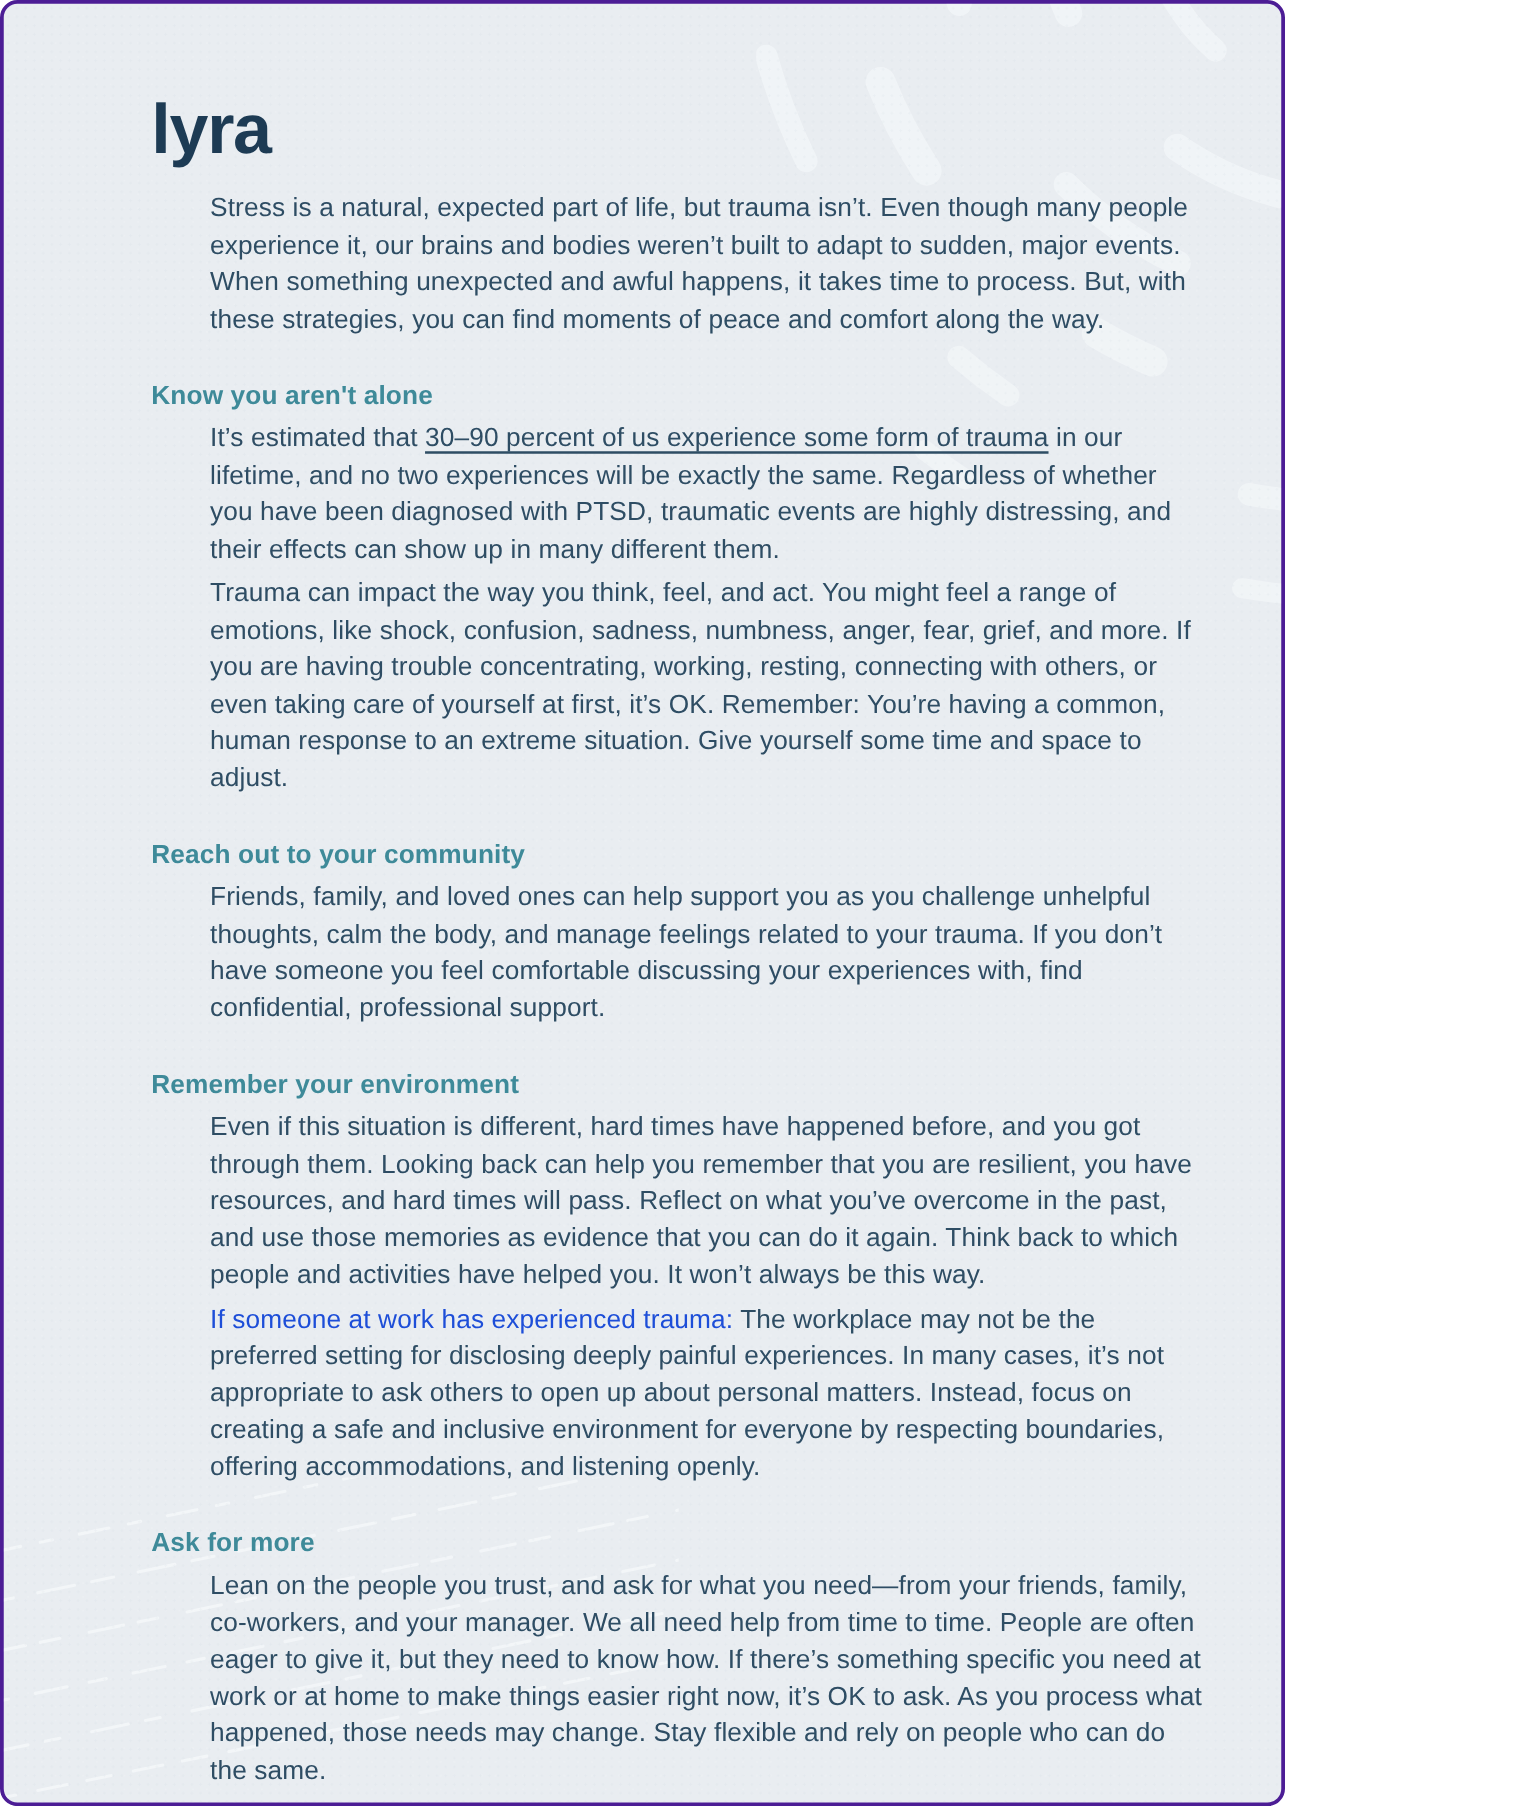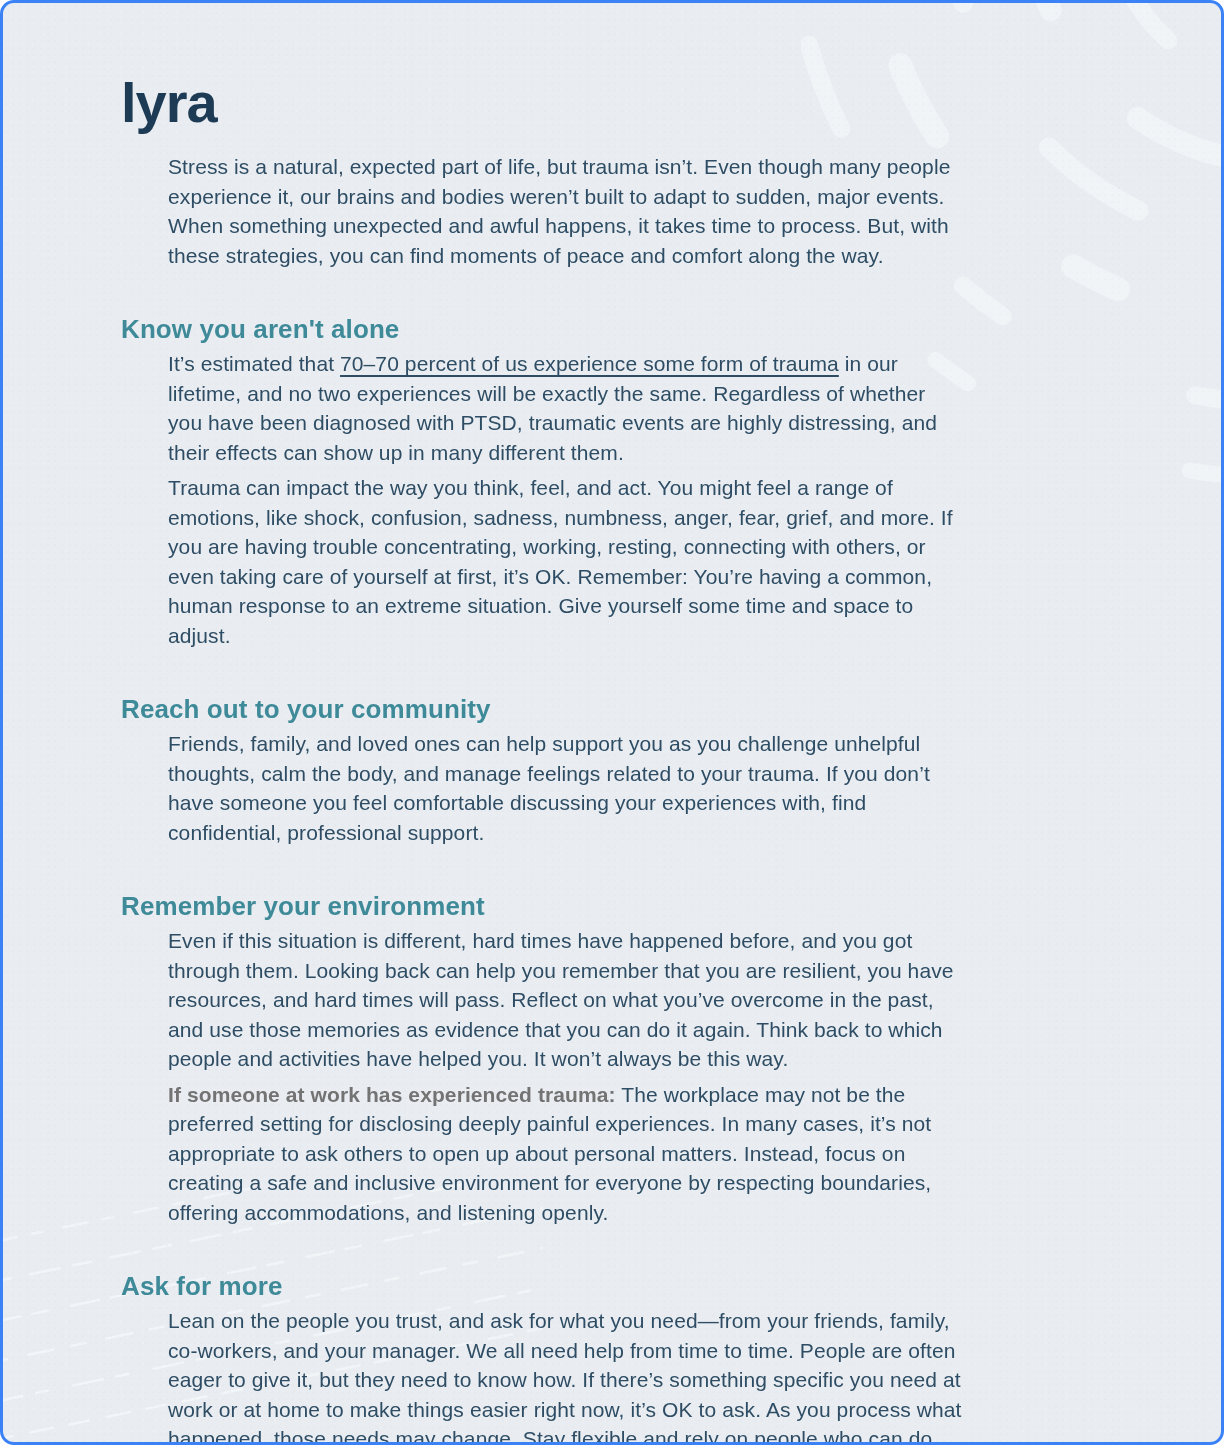--- a/index.html
+++ b/index.html
@@ -5,24 +5,24 @@
   * { margin: 0; padding: 0; box-sizing: border-box; }
 
   html, body {
     width: 1224px;
     height: 1445px;
     font-family: "Liberation Sans", sans-serif;
   }
 
   .page {
     position: relative;
-    width: 1224px;
+    width: 1028px;
     height: 1445px;
     background: #e9edf1;
-    border: 3px solid #3b82f6;
+    border: 3px solid #4c1d95;
     border-radius: 14px;
     overflow: hidden;
   }
 
   
   .page::after {
     content: "";
     position: absolute;
     inset: 0;
     pointer-events: none;
@@ -70,33 +70,33 @@
     font-size: 21px;
     line-height: 29.5px;
     color: #2e4d64;
     letter-spacing: 0.1px;
     margin-left: 47px;
   }
 
   p.intro { margin-top: 21px; }
 
   h2.section-heading {
-    margin-top: 46px;
-    font-size: 26px;
+    margin-top: 33px;
+    font-size: 21px;
     line-height: 27px;
     font-weight: 700;
     color: #3e8a99;
     letter-spacing: 0.1px;
   }
 
   .inline-para { margin-top: 33px; }
 
   .inline-heading {
-    font-weight: 700;
-    color: #737373;
+    font-weight: 400;
+    color: #1d4ed8;
   }
 
   a.text-link {
     color: #2e4d64;
     text-decoration: underline;
     text-decoration-thickness: 1.5px;
     text-underline-offset: 4px;
     cursor: pointer;
   }
 </style>
@@ -129,21 +129,21 @@
 
   <div class="content">
 
     <div class="logo">lyra</div>
 
 
     <p class="body-text intro">Stress is a natural, expected part of life, but trauma isn’t. Even though many people experience it, our brains and bodies weren’t built to adapt to sudden, major events. When something unexpected and awful happens, it takes time to process. But, with these strategies, you can find moments of peace and comfort along the way.</p>
 
     <section>
       <h2 class="section-heading">Know you aren't alone</h2>
-      <p class="body-text"><span>It’s estimated that </span><a class="text-link">70–70 percent of us experience some form of trauma</a><span> in our lifetime, and no two experiences will be exactly the same. Regardless of whether you have been diagnosed with PTSD, traumatic events are highly distressing, and their effects can show up in many different them.</span></p>
+      <p class="body-text"><span>It’s estimated that </span><a class="text-link">30–90 percent of us experience some form of trauma</a><span> in our lifetime, and no two experiences will be exactly the same. Regardless of whether you have been diagnosed with PTSD, traumatic events are highly distressing, and their effects can show up in many different them.</span></p>
     </section>
 
     <section>
       <p class="body-text">Trauma can impact the way you think, feel, and act. You might feel a range of emotions, like shock, confusion, sadness, numbness, anger, fear, grief, and more. If you are having trouble concentrating, working, resting, connecting with others, or even taking care of yourself at first, it’s OK. Remember: You’re having a common, human response to an extreme situation. Give yourself some time and space to adjust.</p>
     </section>
 
     <section>
       <h2 class="section-heading">Reach out to your community</h2>
       <p class="body-text">Friends, family, and loved ones can help support you as you challenge unhelpful thoughts, calm the body, and manage feelings related to your trauma. If you don’t have someone you feel comfortable discussing your experiences with, find confidential, professional support.</p>
     </section>

